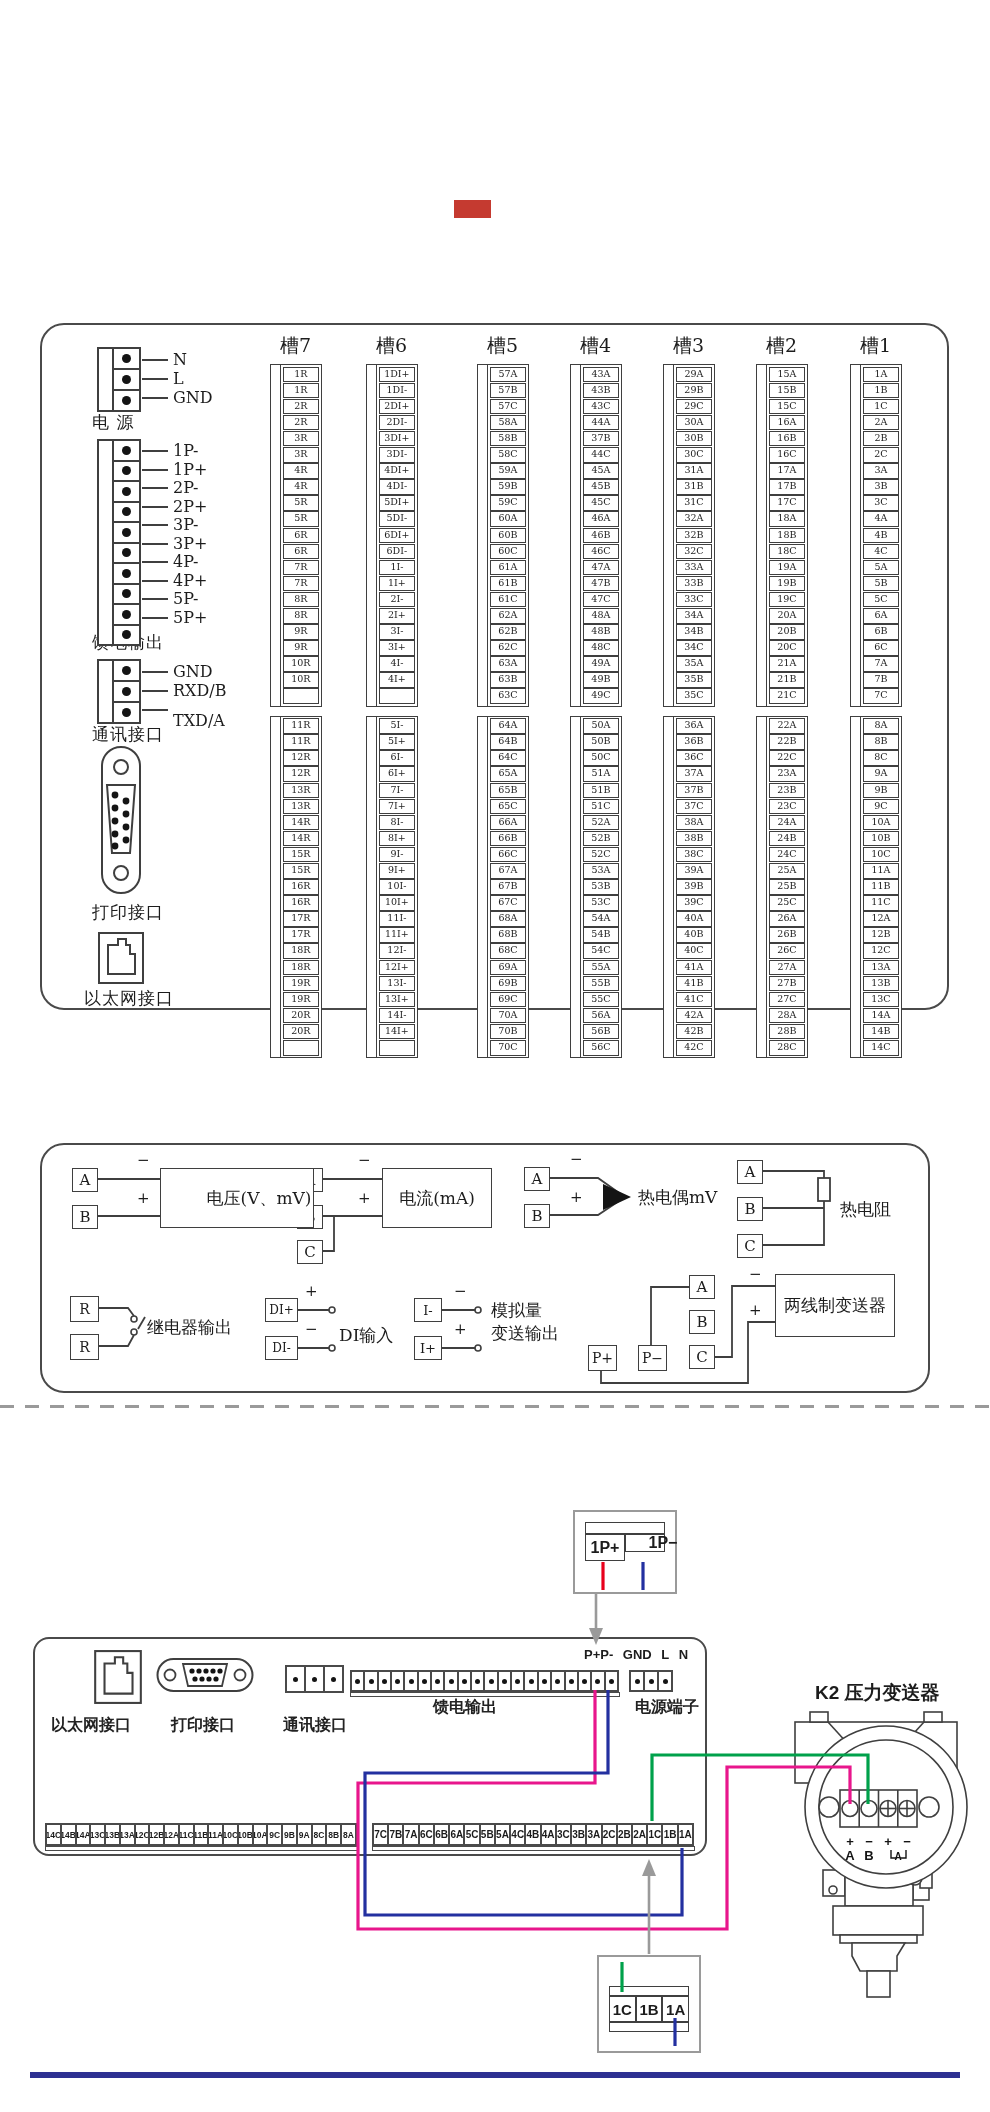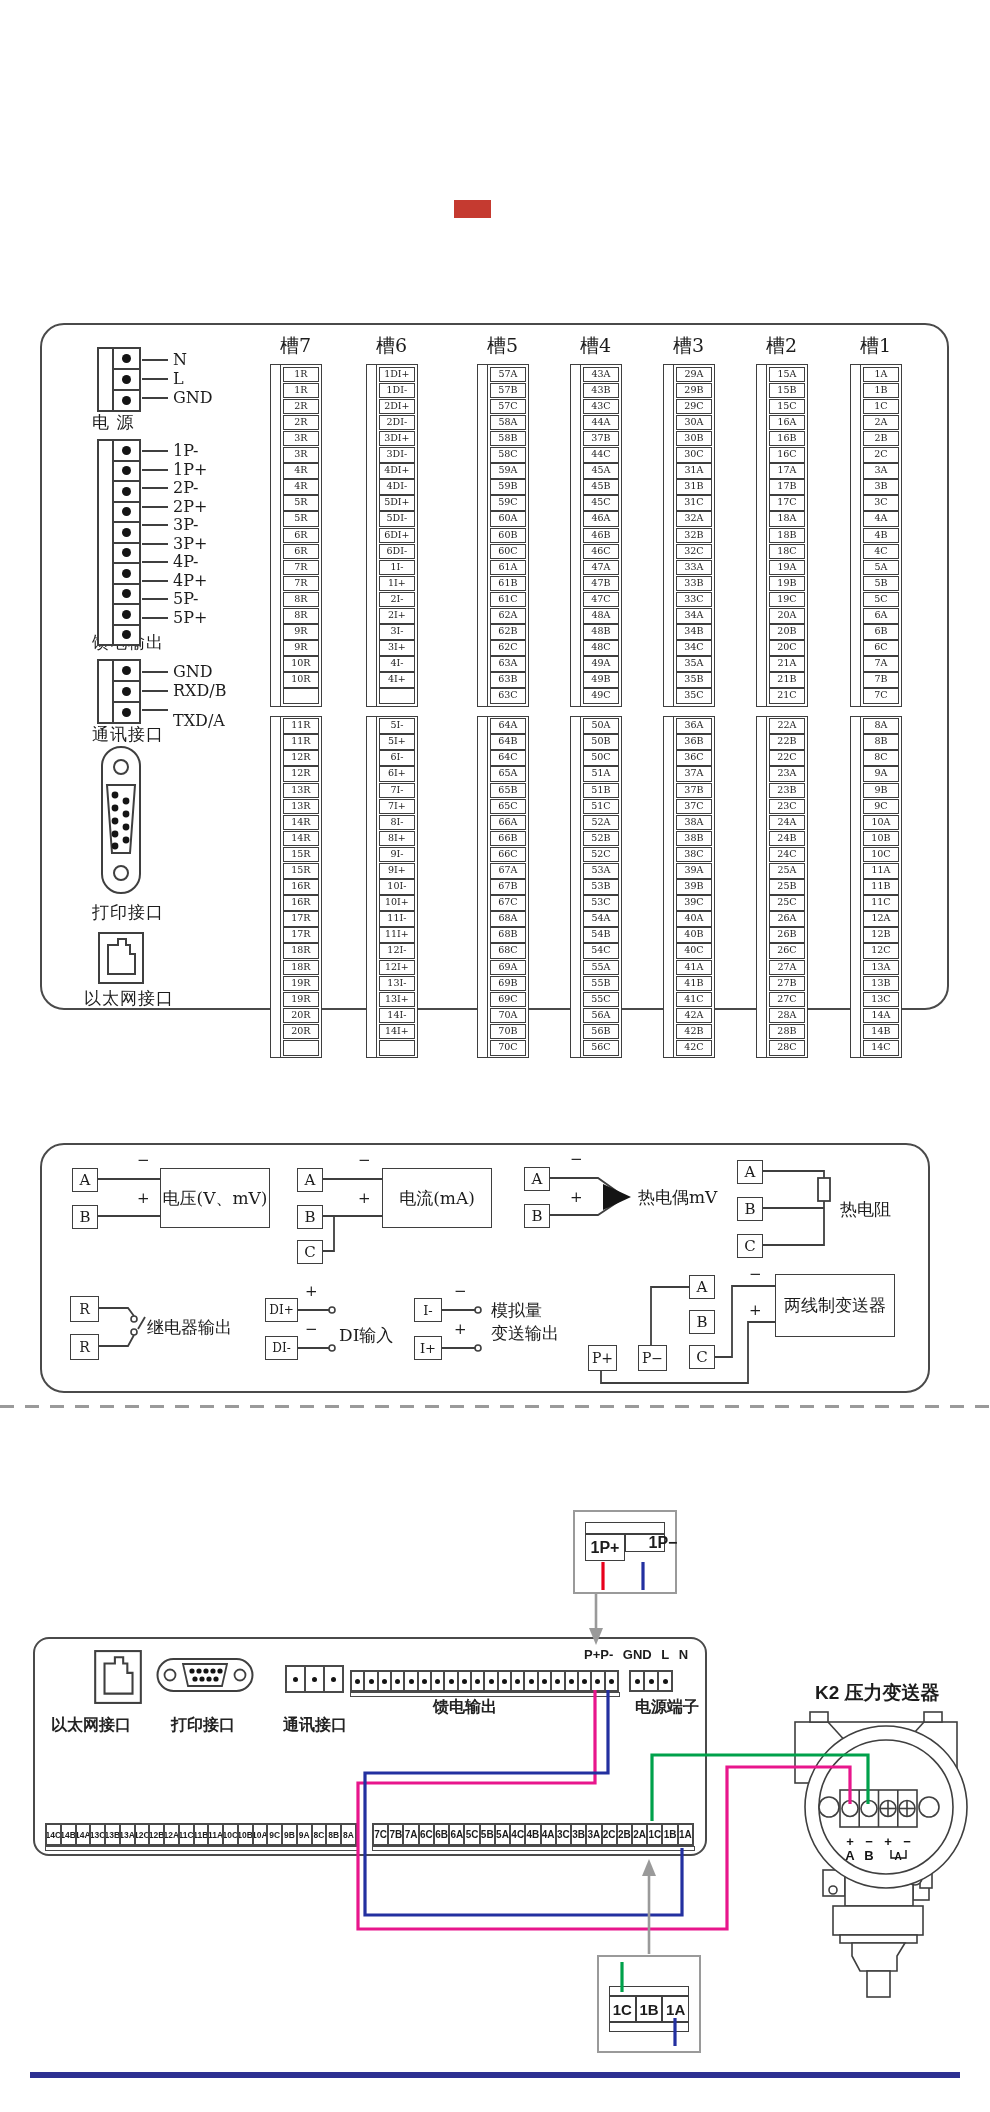--- a/index.html
+++ b/index.html
@@ -637,21 +637,21 @@
     <div class="sbox w30" style="left:223px;top:153px;">DI+</div>
     <div class="sbox w30" style="left:223px;top:191px;">DI-</div>
     <div class="sbox w26" style="left:372px;top:153px;">I-</div>
     <div class="sbox w26" style="left:372px;top:191px;">I+</div>
     <div class="sbox w27" style="left:546px;top:200px;">P+</div>
     <div class="sbox w27" style="left:596px;top:200px;">P−</div>
     <div class="sbox" style="left:647px;top:130px;">A</div>
     <div class="sbox" style="left:647px;top:165px;">B</div>
     <div class="sbox" style="left:647px;top:200px;">C</div>
 
-    <div class="bigbox" style="left:118px;top:23px;width:108px;height:58px;">电压(V、mV)</div>
+    <div class="bigbox" style="left:118px;top:23px;width:108px;height:58px;padding-left:44px;">电压(V、mV)</div>
     <div class="bigbox" style="left:340px;top:23px;width:108px;height:58px;">电流(mA)</div>
     <div class="bigbox" style="left:733px;top:129px;width:118px;height:61px;">两线制变送器</div>
 
     <div class="sign" style="left:95px;top:6px;">−</div>
     <div class="sign" style="left:95px;top:44px;">+</div>
     <div class="sign" style="left:316px;top:6px;">−</div>
     <div class="sign" style="left:316px;top:44px;">+</div>
     <div class="sign" style="left:528px;top:5px;">−</div>
     <div class="sign" style="left:528px;top:43px;">+</div>
     <div class="sign" style="left:263px;top:137px;">+</div>

